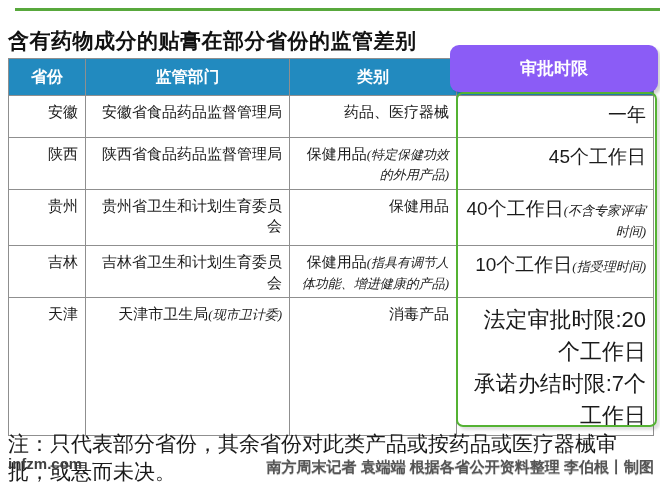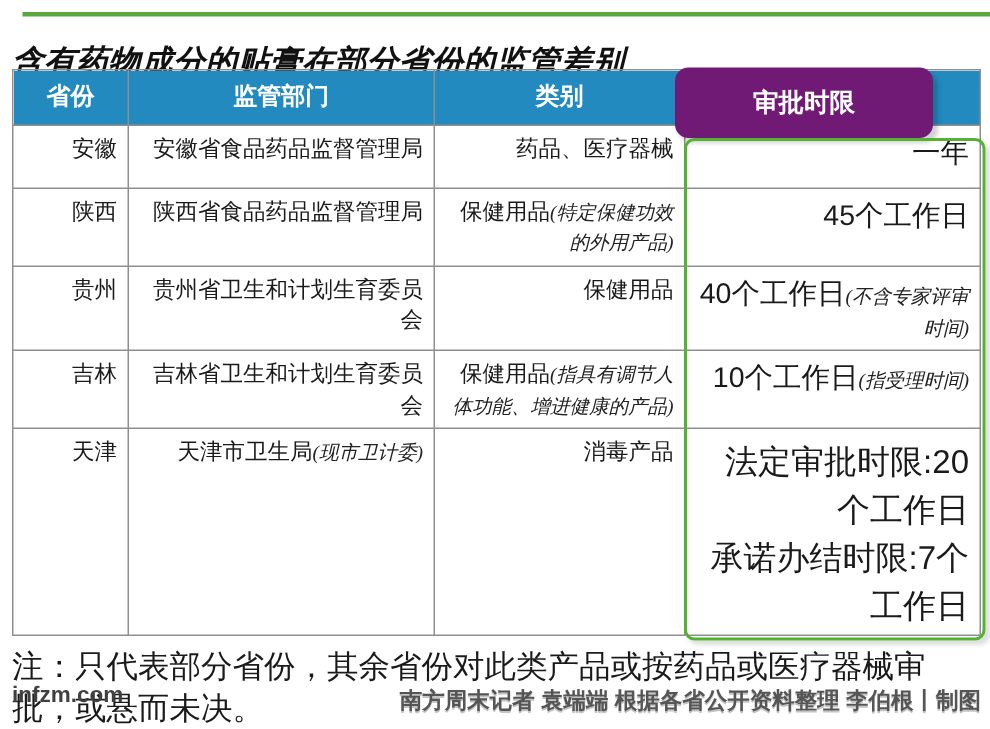--- a/index.html
+++ b/index.html
@@ -4,24 +4,24 @@
 <style>
   html, body { margin:0; padding:0; }
   body {
     width:660px; height:486px; position:relative; overflow:hidden;
     background:#ffffff; font-family:"Liberation Sans","DejaVu Sans",sans-serif;
     color:#1a1a1a;
   }
   .topline { position:absolute; left:15px; top:8px; width:645px; height:3px; background:#58a83c; }
   .title {
     position:absolute; left:8px; top:13px; width:640px;
-    font-size:21px; font-weight:bold; color:#111; letter-spacing:0.5px;font-style:italic;
+    font-size:21px; font-weight:bold; color:#111; letter-spacing:0.5px;
   }
   table.main {
-    position:absolute; left:8px; top:46px; width:645px;
+    position:absolute; left:8px; top:58px; width:645px;
     border-collapse:collapse; table-layout:fixed;
   }
   table.main td {
     border:1px solid #8f8f8f; padding:6px 7px 4px 8px;
     font-size:15px; vertical-align:top; background:#fff;
     line-height:1.35; overflow:hidden;text-align:right;
   }
   tr.hdr td {
     background:#228abf; color:#fff; font-weight:bold; font-size:16px;
     text-align:center; vertical-align:middle; padding:4px 2px;
@@ -35,22 +35,22 @@
   }
   td.gcol.first { border-top:none; }
   td.ghead { background:transparent; border:none; border-left:1px solid #8f8f8f; }
   .big { font-size:19px; }
   .note {
     font-family:"Liberation Serif","DejaVu Serif",serif; font-style:italic;
     font-size:13px; color:#222;
   }
   .appr-line { font-size:22px; line-height:1.45; }
   .green-head {
-    position:absolute; left:450px; top:45px; width:172px; height:47px;
-    background:#701a75; border-radius:9px;
+    position:absolute; left:450px; top:45px; width:208px; height:47px;
+    background:#8b5cf6; border-radius:9px;
     box-shadow:3px 3px 3px rgba(0,0,0,0.18);
     color:#fff; font-weight:bold; font-size:17px;
     text-align:center; line-height:47px;
   }
   .green-frame {
     position:absolute; left:456px; top:92px; width:197px; height:331px;
     border:2px solid #54b233; border-radius:7px;
     box-shadow:3px 3px 3px rgba(0,0,0,0.13);
     pointer-events:none; background:transparent;
   }

